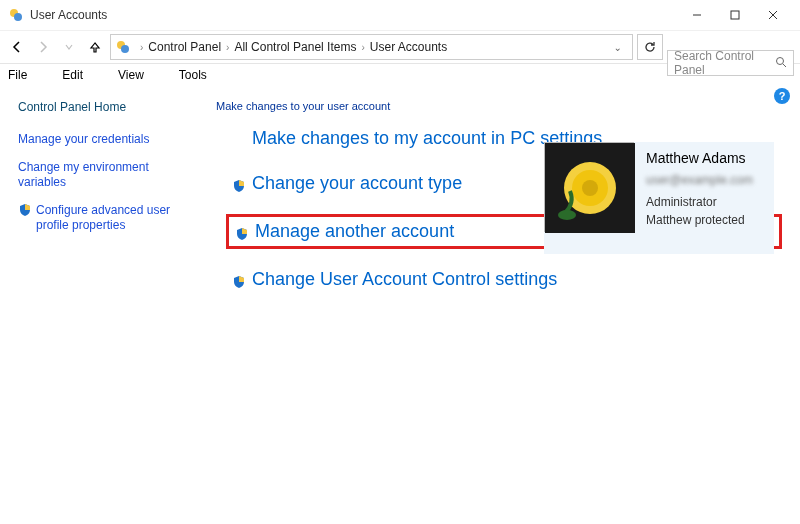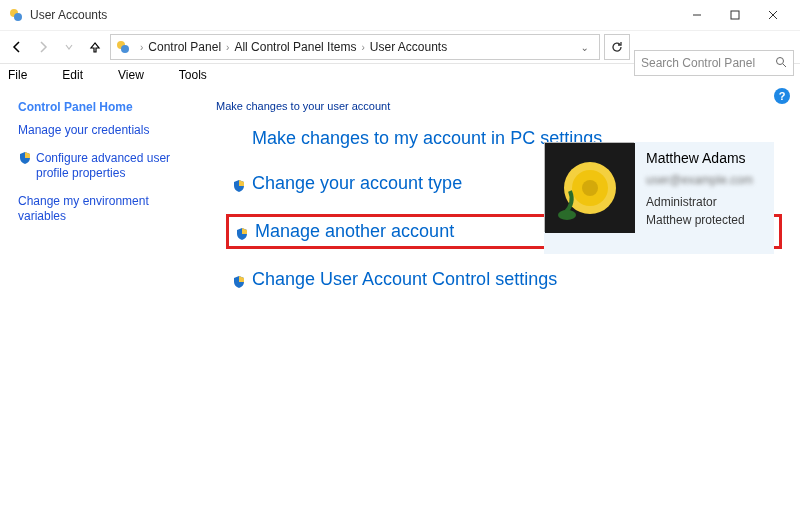--- a/index.html
+++ b/index.html
@@ -12,30 +12,30 @@
 .winbtn svg { width:10px; height:10px; }
 
 .navbar { height:34px; border-bottom:1px solid #e5e5e5; border-top:1px solid #f0f0f0; display:flex; align-items:center; padding:3px 6px; gap:4px; }
 .navbtn { width:22px; height:22px; display:flex; align-items:center; justify-content:center; color:#555; }
 .navbtn.disabled { color:#c0c0c0; }
 .addrbar { flex:1; height:26px; border:1px solid #ccc; display:flex; align-items:center; padding:0 4px; font-size:12px; color:#222; background:#fff; }
 .addrbar .sep { margin:0 5px; color:#888; font-size:10px; }
 .addrbar .icon { width:16px; height:16px; margin-right:4px; }
 .addrbar .dd { margin-left:auto; color:#666; padding:0 6px; font-size:10px; }
 .refresh { width:26px; height:26px; border:1px solid #ccc; display:flex; align-items:center; justify-content:center; color:#333; }
-.searchbox { width:160px; height:26px; border:1px solid #ccc; display:flex; align-items:center; padding:0 6px; font-size:12px; color:#888; background:#fff; position:relative;margin-top:32px; }
+.searchbox { width:127px; height:26px; border:1px solid #ccc; display:flex; align-items:center; padding:0 6px; font-size:12px; color:#888; background:#fff; position:relative;margin-top:32px; }
 .searchbox .mag { margin-left:auto; color:#666; }
 
 .menubar { height:22px; display:flex; align-items:center; padding:0 8px; gap:35px; font-size:12px; color:#000; }
 
 .content { display:flex; padding:8px 18px; position:relative; }
 .help { position:absolute; right:10px; top:2px; width:16px; height:16px; border-radius:50%; background:#1e88e5; color:#fff; font-size:11px; display:flex; align-items:center; justify-content:center; font-weight:bold; }
 
 .sidebar { width:170px; padding-top:6px; font-size:12px; }
-.sidebar .home { color:#3b82f6; margin-bottom:9px; display:block;font-weight:bold; }
+.sidebar .home { color:#0c4a6e; margin-bottom:18px; display:block; }
 .sidebar .link { color:#1d4ed8; margin-bottom:12px; display:flex; align-items:flex-start; gap:4px; line-height:1.3; }
 .sidebar .link .shield { flex-shrink:0; }
 
 .main { flex:1; padding:6px 0 0 28px; }
 .main h1 { font-size:11px; font-weight:normal; color:#003399; margin-bottom:12px; }
 .actions { margin-left:10px; }
 .action { display:flex; align-items:center; gap:6px; font-size:18px; color:#0066cc; margin-bottom:16px; padding:4px 6px; }
 .action.highlight { border:3px solid #e02020; }
 
 .usercard { position:absolute; right:26px; top:56px; width:230px; height:112px; background:#eef5fb; display:flex; align-items:flex-start; gap:12px; }
@@ -134,28 +134,28 @@
 
 <div class="content">
   <div class="help">?</div>
 
   <div class="sidebar">
     <a class="home">Control Panel Home</a>
     <div class="link">
       <span>Manage your credentials</span>
     </div>
     <div class="link">
+      <span>Change my environment variables</span>
+    </div>
+    <div class="link">
       <span class="shield"><svg viewBox="0 0 14 14">
             <path d="M7 1 L12 3 V7 C12 10 10 12 7 13 C4 12 2 10 2 7 V3 Z" fill="#1e70c9"></path>
             <path d="M7 1 L12 3 V7 L7 7 Z" fill="#f4c542"></path>
           </svg></span>
       <span>Configure advanced user profile properties</span>
-    </div>
-    <div class="link">
-      <span>Change my environment variables</span>
     </div>
   </div>
 
   <div class="main">
     <h1>Make changes to your user account</h1>
     <div class="actions">
       <div class="action">
         <span style="width:14px"></span>
         <span>Make changes to my account in PC settings</span>
       </div>

